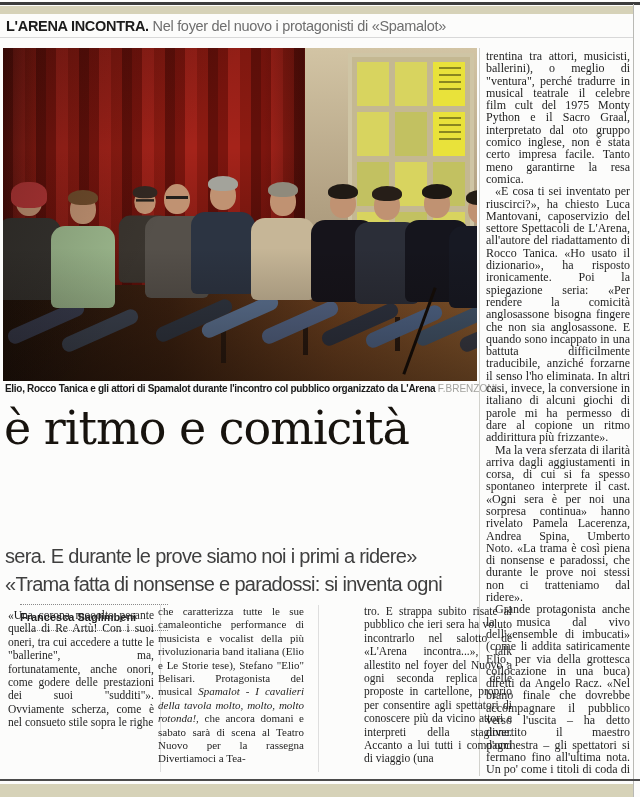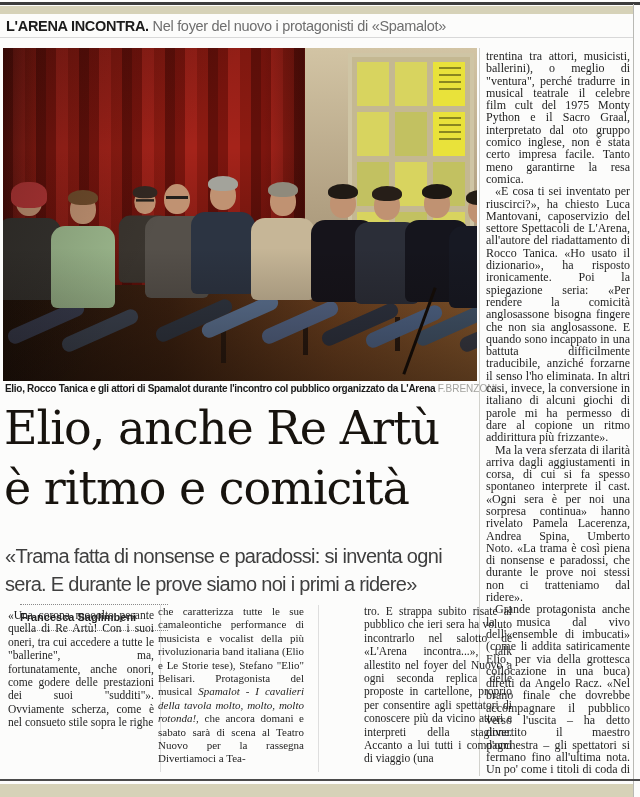--- a/index.html
+++ b/index.html
@@ -175,27 +175,26 @@
   <div class="micstand"></div>
   <div class="vignette"></div>
 </div>
 
 <div class="abs caption">
   <span>Elio, Rocco Tanica e gli attori di Spamalot durante l'incontro col pubblico organizzato da L'Arena</span>
   <span class="credit">F.BRENZONI</span>
 </div>
 
 <h1 class="abs headline" style="margin:0;font-weight:normal;">
-  <span>Elio, anche Re Artù</span>
   <span>è ritmo e comicità</span>
 </h1>
 
 <div class="abs standfirst">
+  <span>sera. E durante le prove siamo noi i primi a ridere»</span>
   <span>«Trama fatta di nonsense e paradossi: si inventa ogni</span>
-  <span>sera. E durante le prove siamo noi i primi a ridere»</span>
 </div>
 
 <div class="abs byline">Francesca Saglimbeni</div>
 
 <div class="abs vrule-c1"></div>
 <div class="abs vrule-c2"></div>
 <div class="abs vrule-main"></div>
 <div class="abs vrule-page"></div>
 
 <div class="abs bodycol col1">«Una corona mooolto pesante quella di Re Artù! Con i suoi oneri, tra cui accedere a tutte le "ballerine", ma, fortunatamente, anche onori, come godere delle prestazioni dei suoi "sudditi"». Ovviamente scherza, come è nel consueto stile sopra le righe</div>

